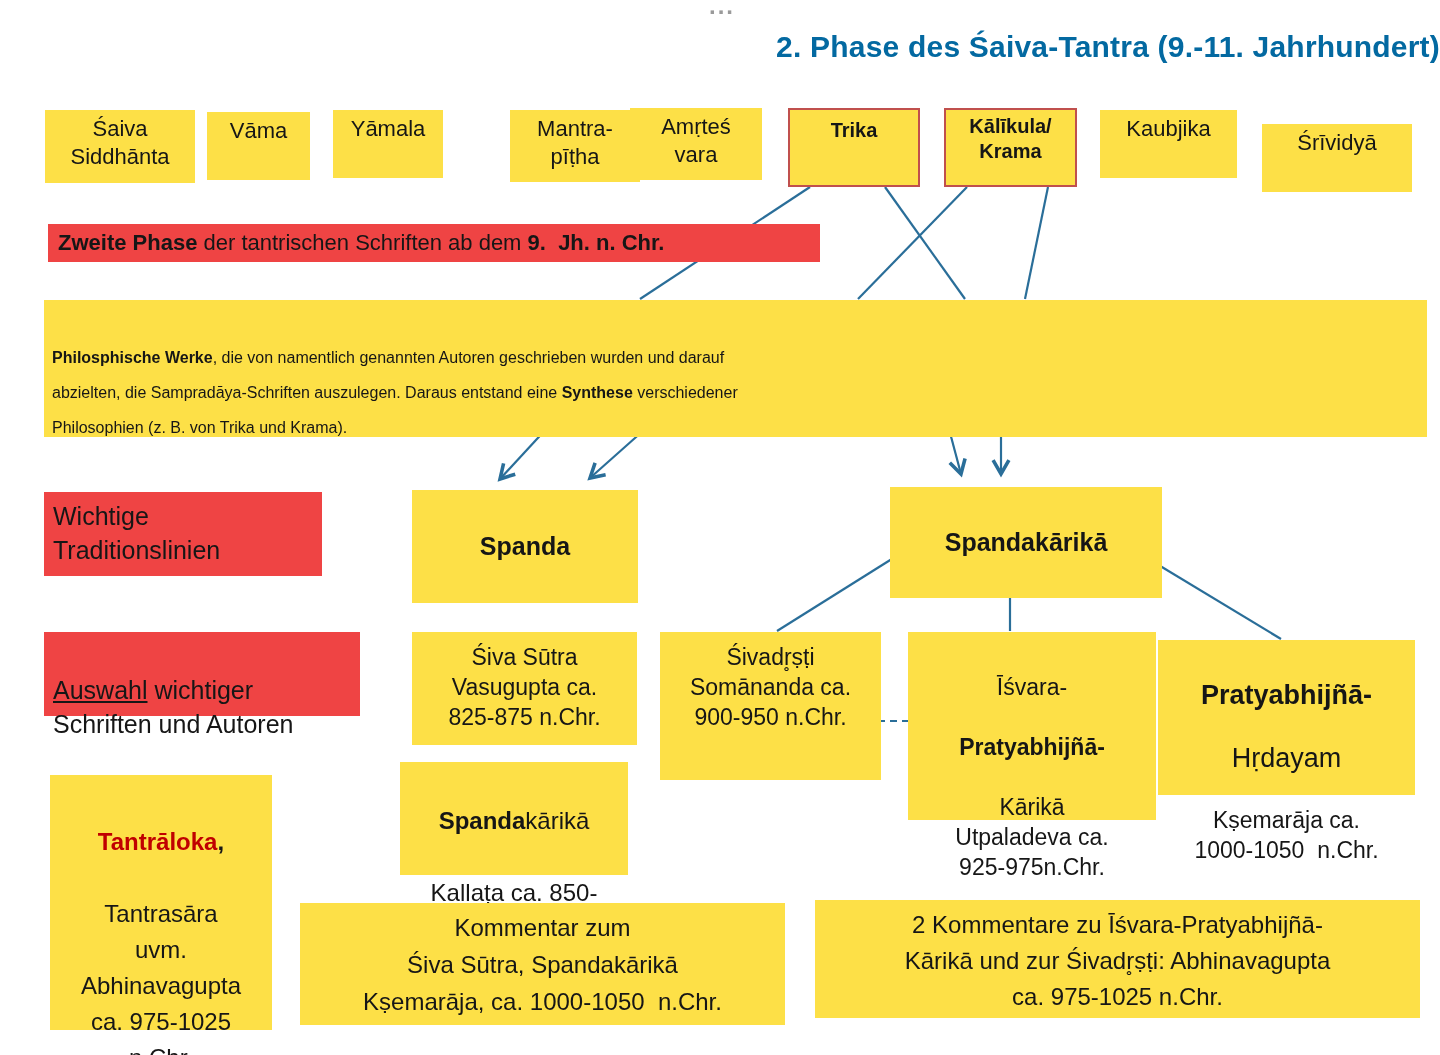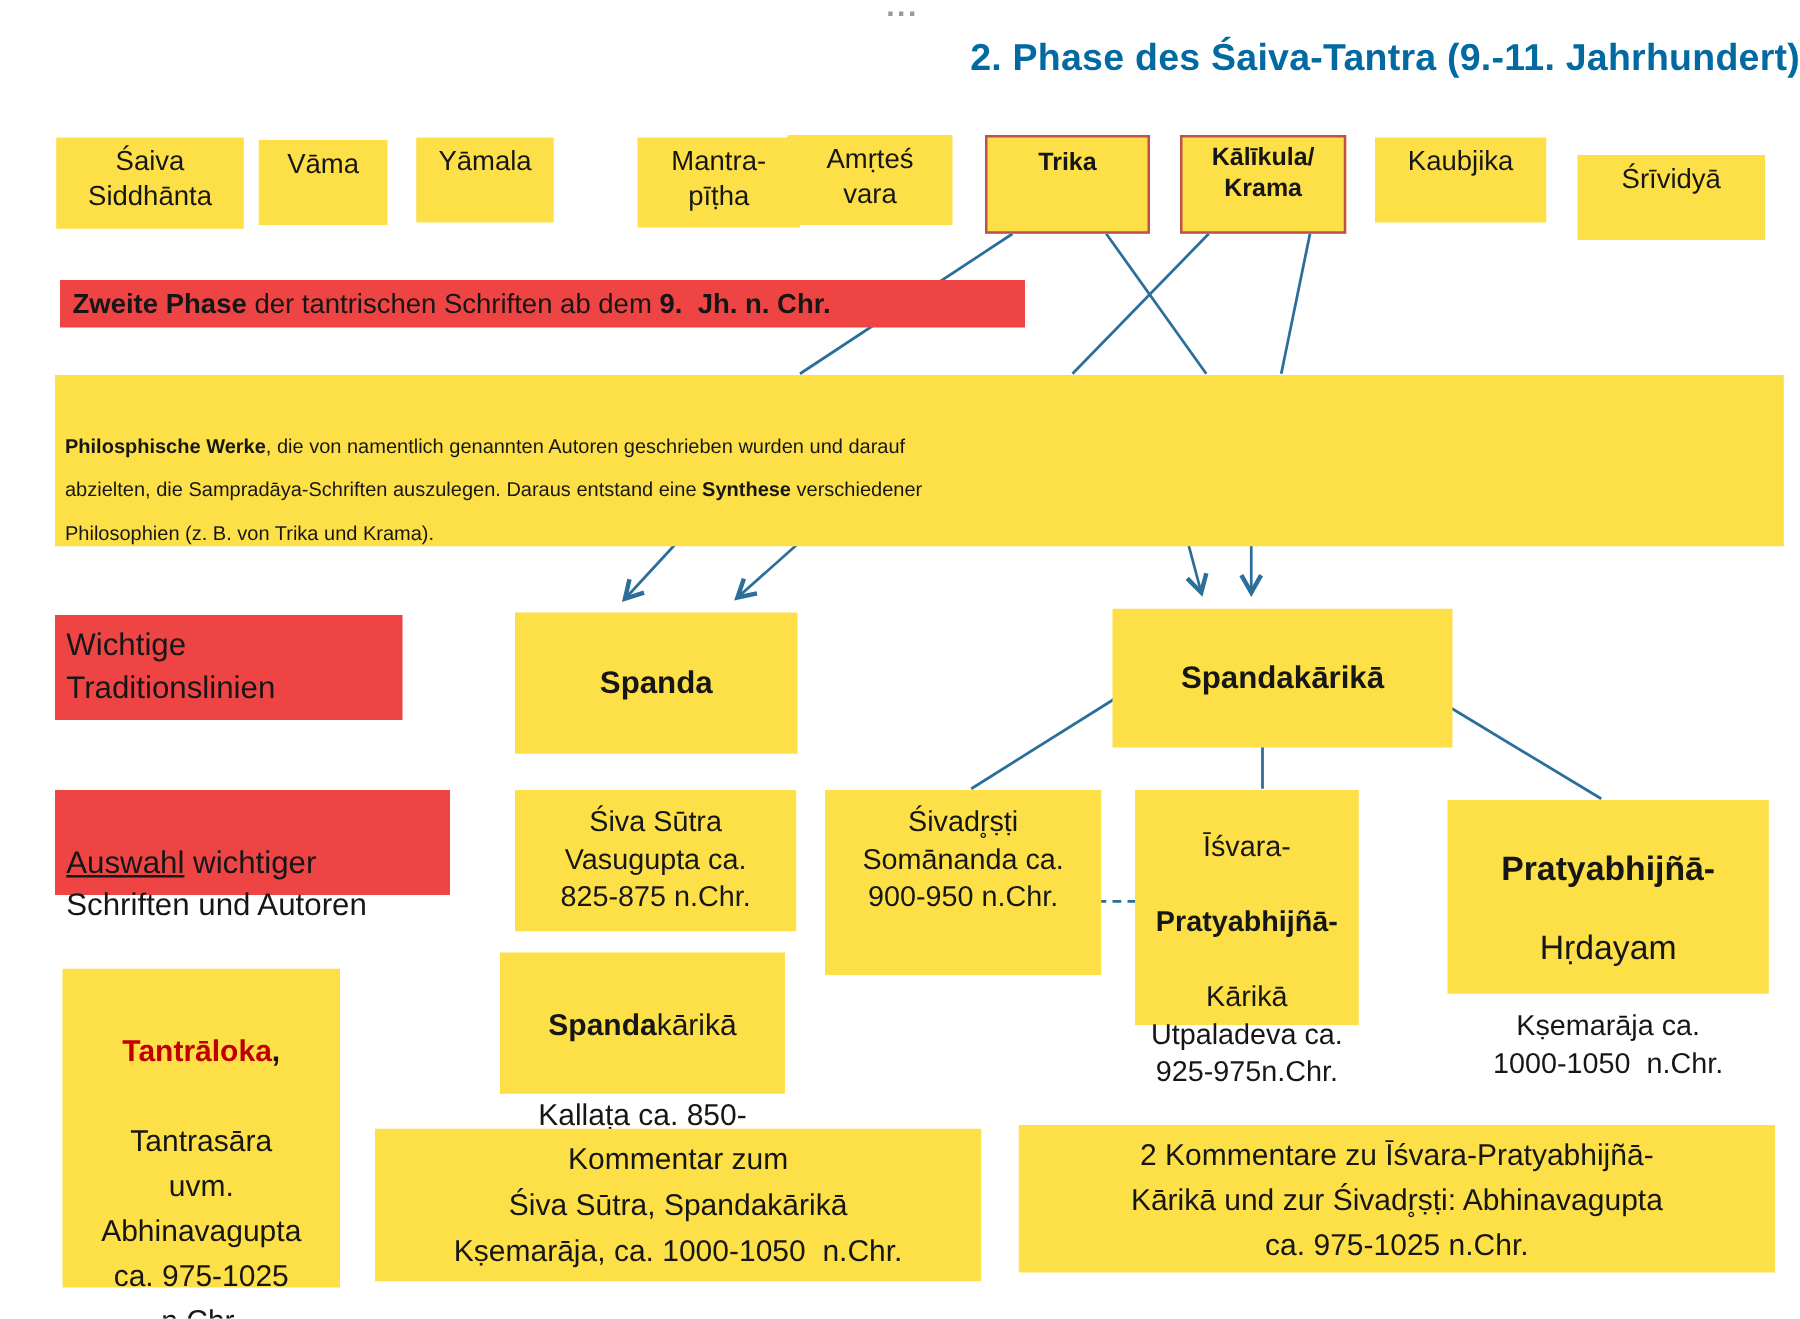--- a/index.html
+++ b/index.html
@@ -103,21 +103,21 @@
   <div class="abs peach node" style="left:890px;top:487px;width:272px;height:111px;">Spandakārikā</div>
 
   <div class="abs peach detail" style="left:412px;top:632px;width:225px;height:113px;padding-top:10px;">Śiva Sūtra
 Vasugupta ca.
 825-875 n.Chr.</div>
 
   <div class="abs peach detail" style="left:660px;top:632px;width:221px;height:148px;padding-top:10px;">Śivadr̥ṣṭi
 Somānanda ca.
 900-950 n.Chr.</div>
 
-  <div class="abs peach detail" style="left:908px;top:632px;width:179px;height:188px;padding-top:0;">
+  <div class="abs peach detail" style="left:908px;top:632px;width:248px;height:188px;padding-top:10px;">
     <span>Īśvara-</span><br>
     <span class="b">Pratyabhijñā-</span><br>
     <span>Kārikā
 Utpaladeva ca.
 925-975n.Chr.</span>
   </div>
 
   <div class="abs peach detail" style="left:1158px;top:640px;width:257px;height:155px;padding-top:9px;">
     <span class="big">Pratyabhijñā-</span><br>
     <span class="bigreg">Hṛdayam</span><br>

